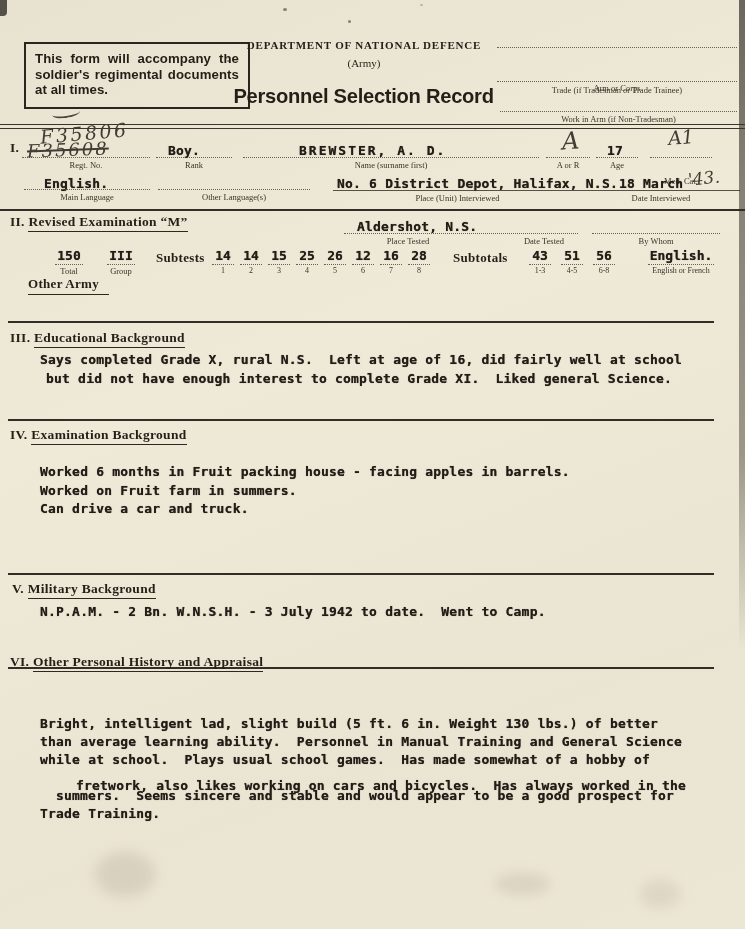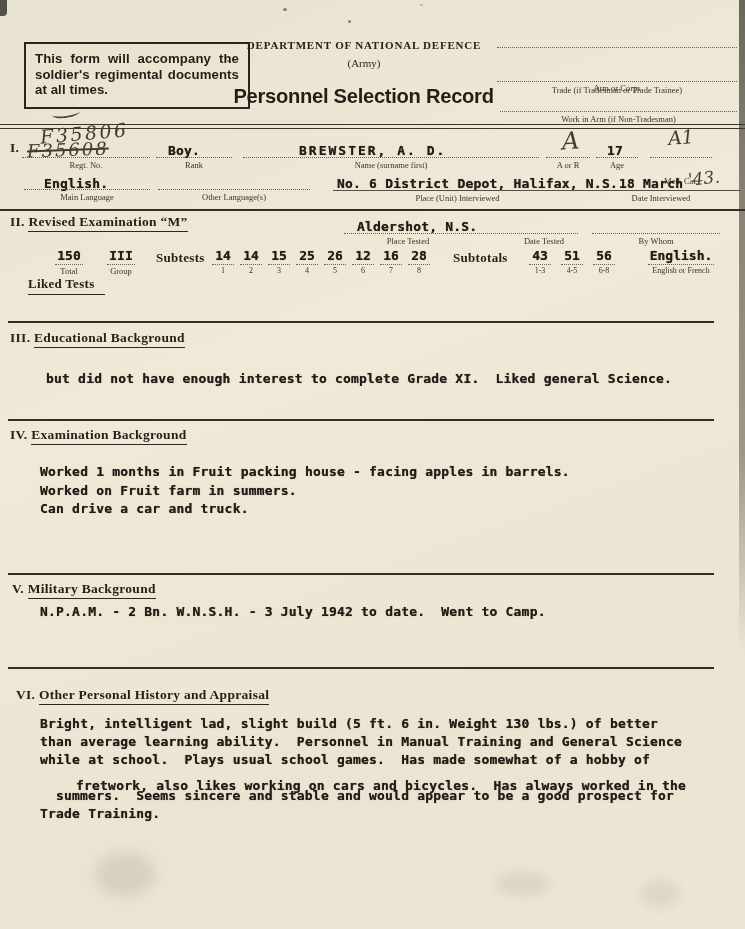--- a/index.html
+++ b/index.html
@@ -173,51 +173,52 @@
   <div class="abs cell" style="left:588px;top:246px;width:32px;">
     <div class="v">56</div>
     <div class="n">6-8</div>
   </div>
 
   <div class="abs cell" style="left:628px;top:246px;width:106px;">
     <div class="v">English.</div>
     <div class="n">English or French</div>
   </div>
 
-  <div class="abs sechead" style="left:28px;top:276px;font-size:13px;border-bottom:1.5px solid #2c2720;padding:0 10px 2px 0;">Liked Tests</div>
+  <div class="abs sechead" style="left:28px;top:276px;font-size:13px;border-bottom:1.5px solid #2c2720;padding:0 10px 2px 0;">Other Army</div>
 
   <div class="abs rule" style="left:8px;top:321px;width:706px;"></div>
 
   <div class="abs sechead" style="left:10px;top:330px;">
     <span>III.</span>
     <span class="u">Educational Background</span>
   </div>
+  <div class="abs typed" style="left:40px;top:352px;">Says completed Grade X, rural N.S.  Left at age of 16, did fairly well at school</div>
   <div class="abs typed" style="left:40px;top:371px;padding-left:6px;">but did not have enough interest to complete Grade XI.  Liked general Science.</div>
 
   <div class="abs rule" style="left:8px;top:419px;width:706px;"></div>
 
   <div class="abs sechead" style="left:10px;top:427px;">
     <span>IV.</span>
     <span class="u">Examination Background</span>
   </div>
-  <div class="abs typed" style="left:40px;top:464px;">Worked 1 months in Fruit packing house - facing apples in barrels.</div>
+  <div class="abs typed" style="left:40px;top:464px;">Worked 6 months in Fruit packing house - facing apples in barrels.</div>
   <div class="abs typed" style="left:40px;top:501px;">Can drive a car and truck.</div>
   <div class="abs typed" style="left:40px;top:483px;">Worked on Fruit farm in summers.</div>
 
   <div class="abs rule" style="left:8px;top:573px;width:706px;"></div>
 
   <div class="abs sechead" style="left:12px;top:581px;">
     <span>V.</span>
     <span class="u">Military Background</span>
   </div>
   <div class="abs typed" style="left:40px;top:604px;">N.P.A.M. - 2 Bn. W.N.S.H. - 3 July 1942 to date.  Went to Camp.</div>
 
   <div class="abs rule" style="left:8px;top:667px;width:706px;"></div>
 
-  <div class="abs sechead" style="left:10px;top:687px;margin-left:6px;">
+  <div class="abs sechead" style="left:10px;top:654px;">
     <span>VI.</span>
     <span class="u">Other Personal History and Appraisal</span>
   </div>
   <div class="abs typed" style="left:40px;top:716px;">Bright, intelligent lad, slight build (5 ft. 6 in. Weight 130 lbs.) of better</div>
   <div class="abs typed" style="left:40px;top:734px;">than average learning ability.  Personnel in Manual Training and General Science</div>
   <div class="abs typed" style="left:40px;top:752px;">while at school.  Plays usual school games.  Has made somewhat of a hobby of</div>
   <div class="abs typed" style="left:40px;top:778px;margin-left:36px;">fretwork, also likes working on cars and bicycles.  Has always worked in the</div>
   <div class="abs typed" style="left:56px;top:788px;">summers.  Seems sincere and stable and would appear to be a good prospect for</div>
   <div class="abs typed" style="left:40px;top:806px;">Trade Training.</div>
 

